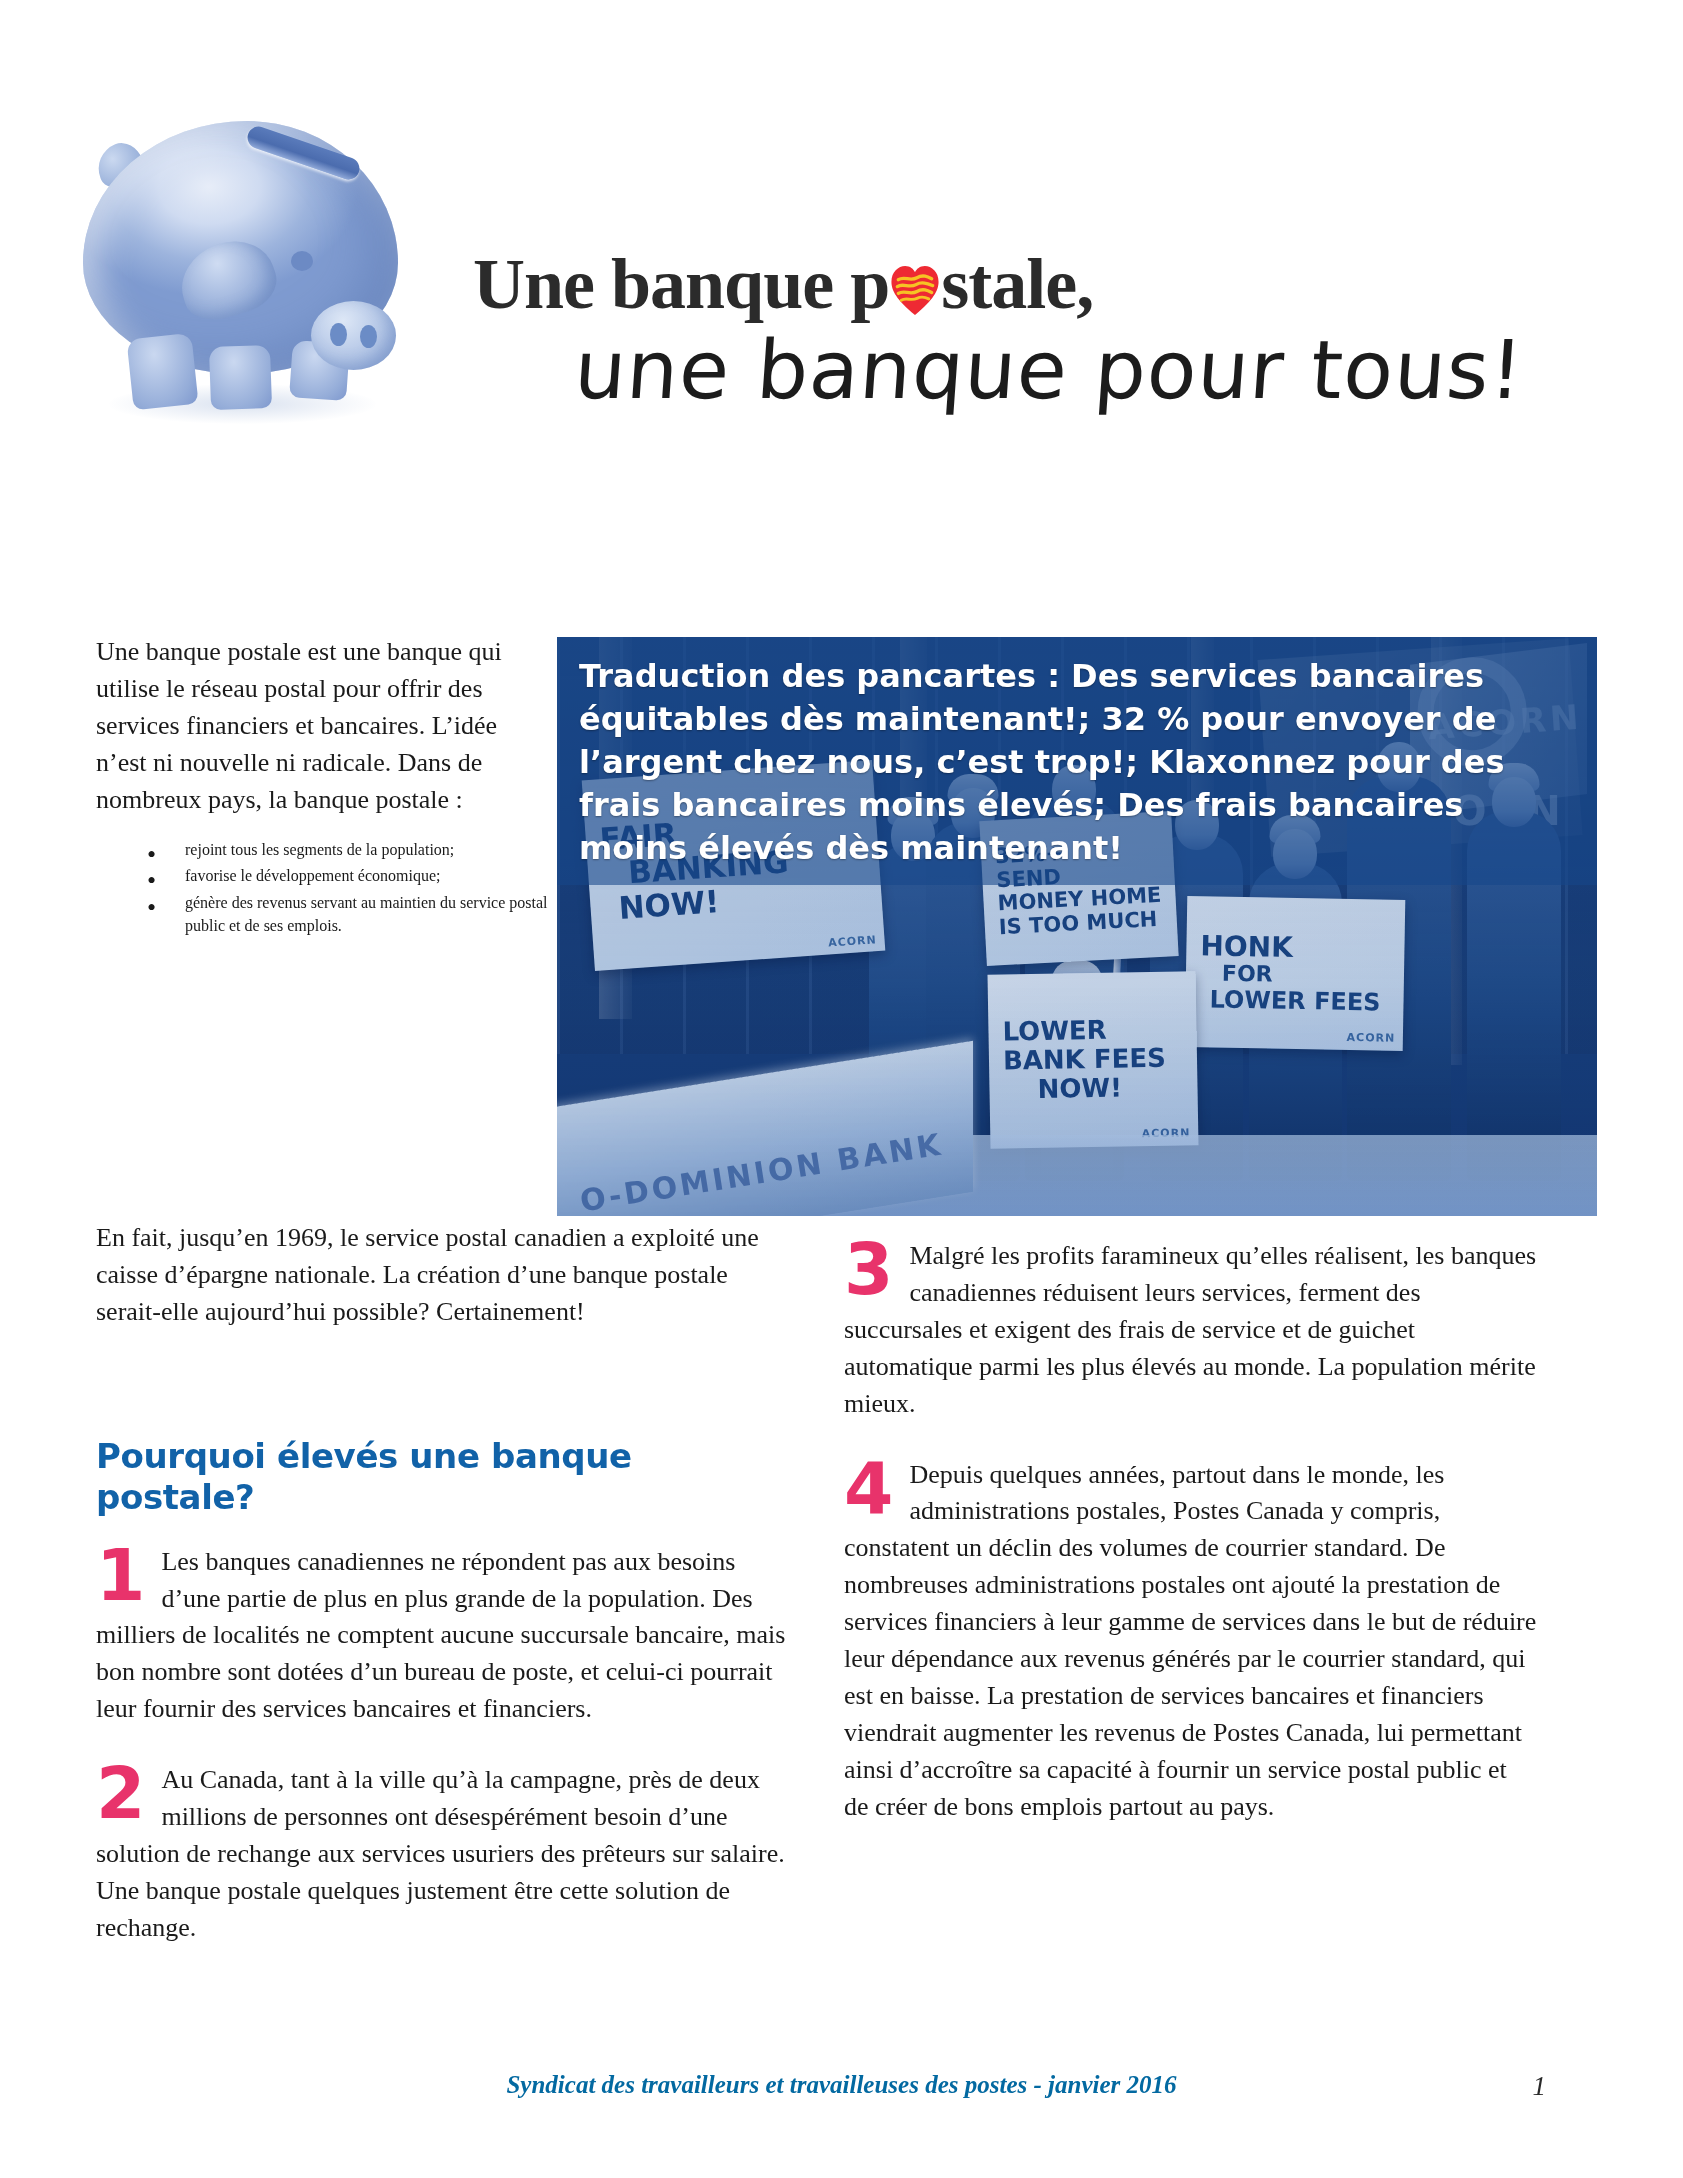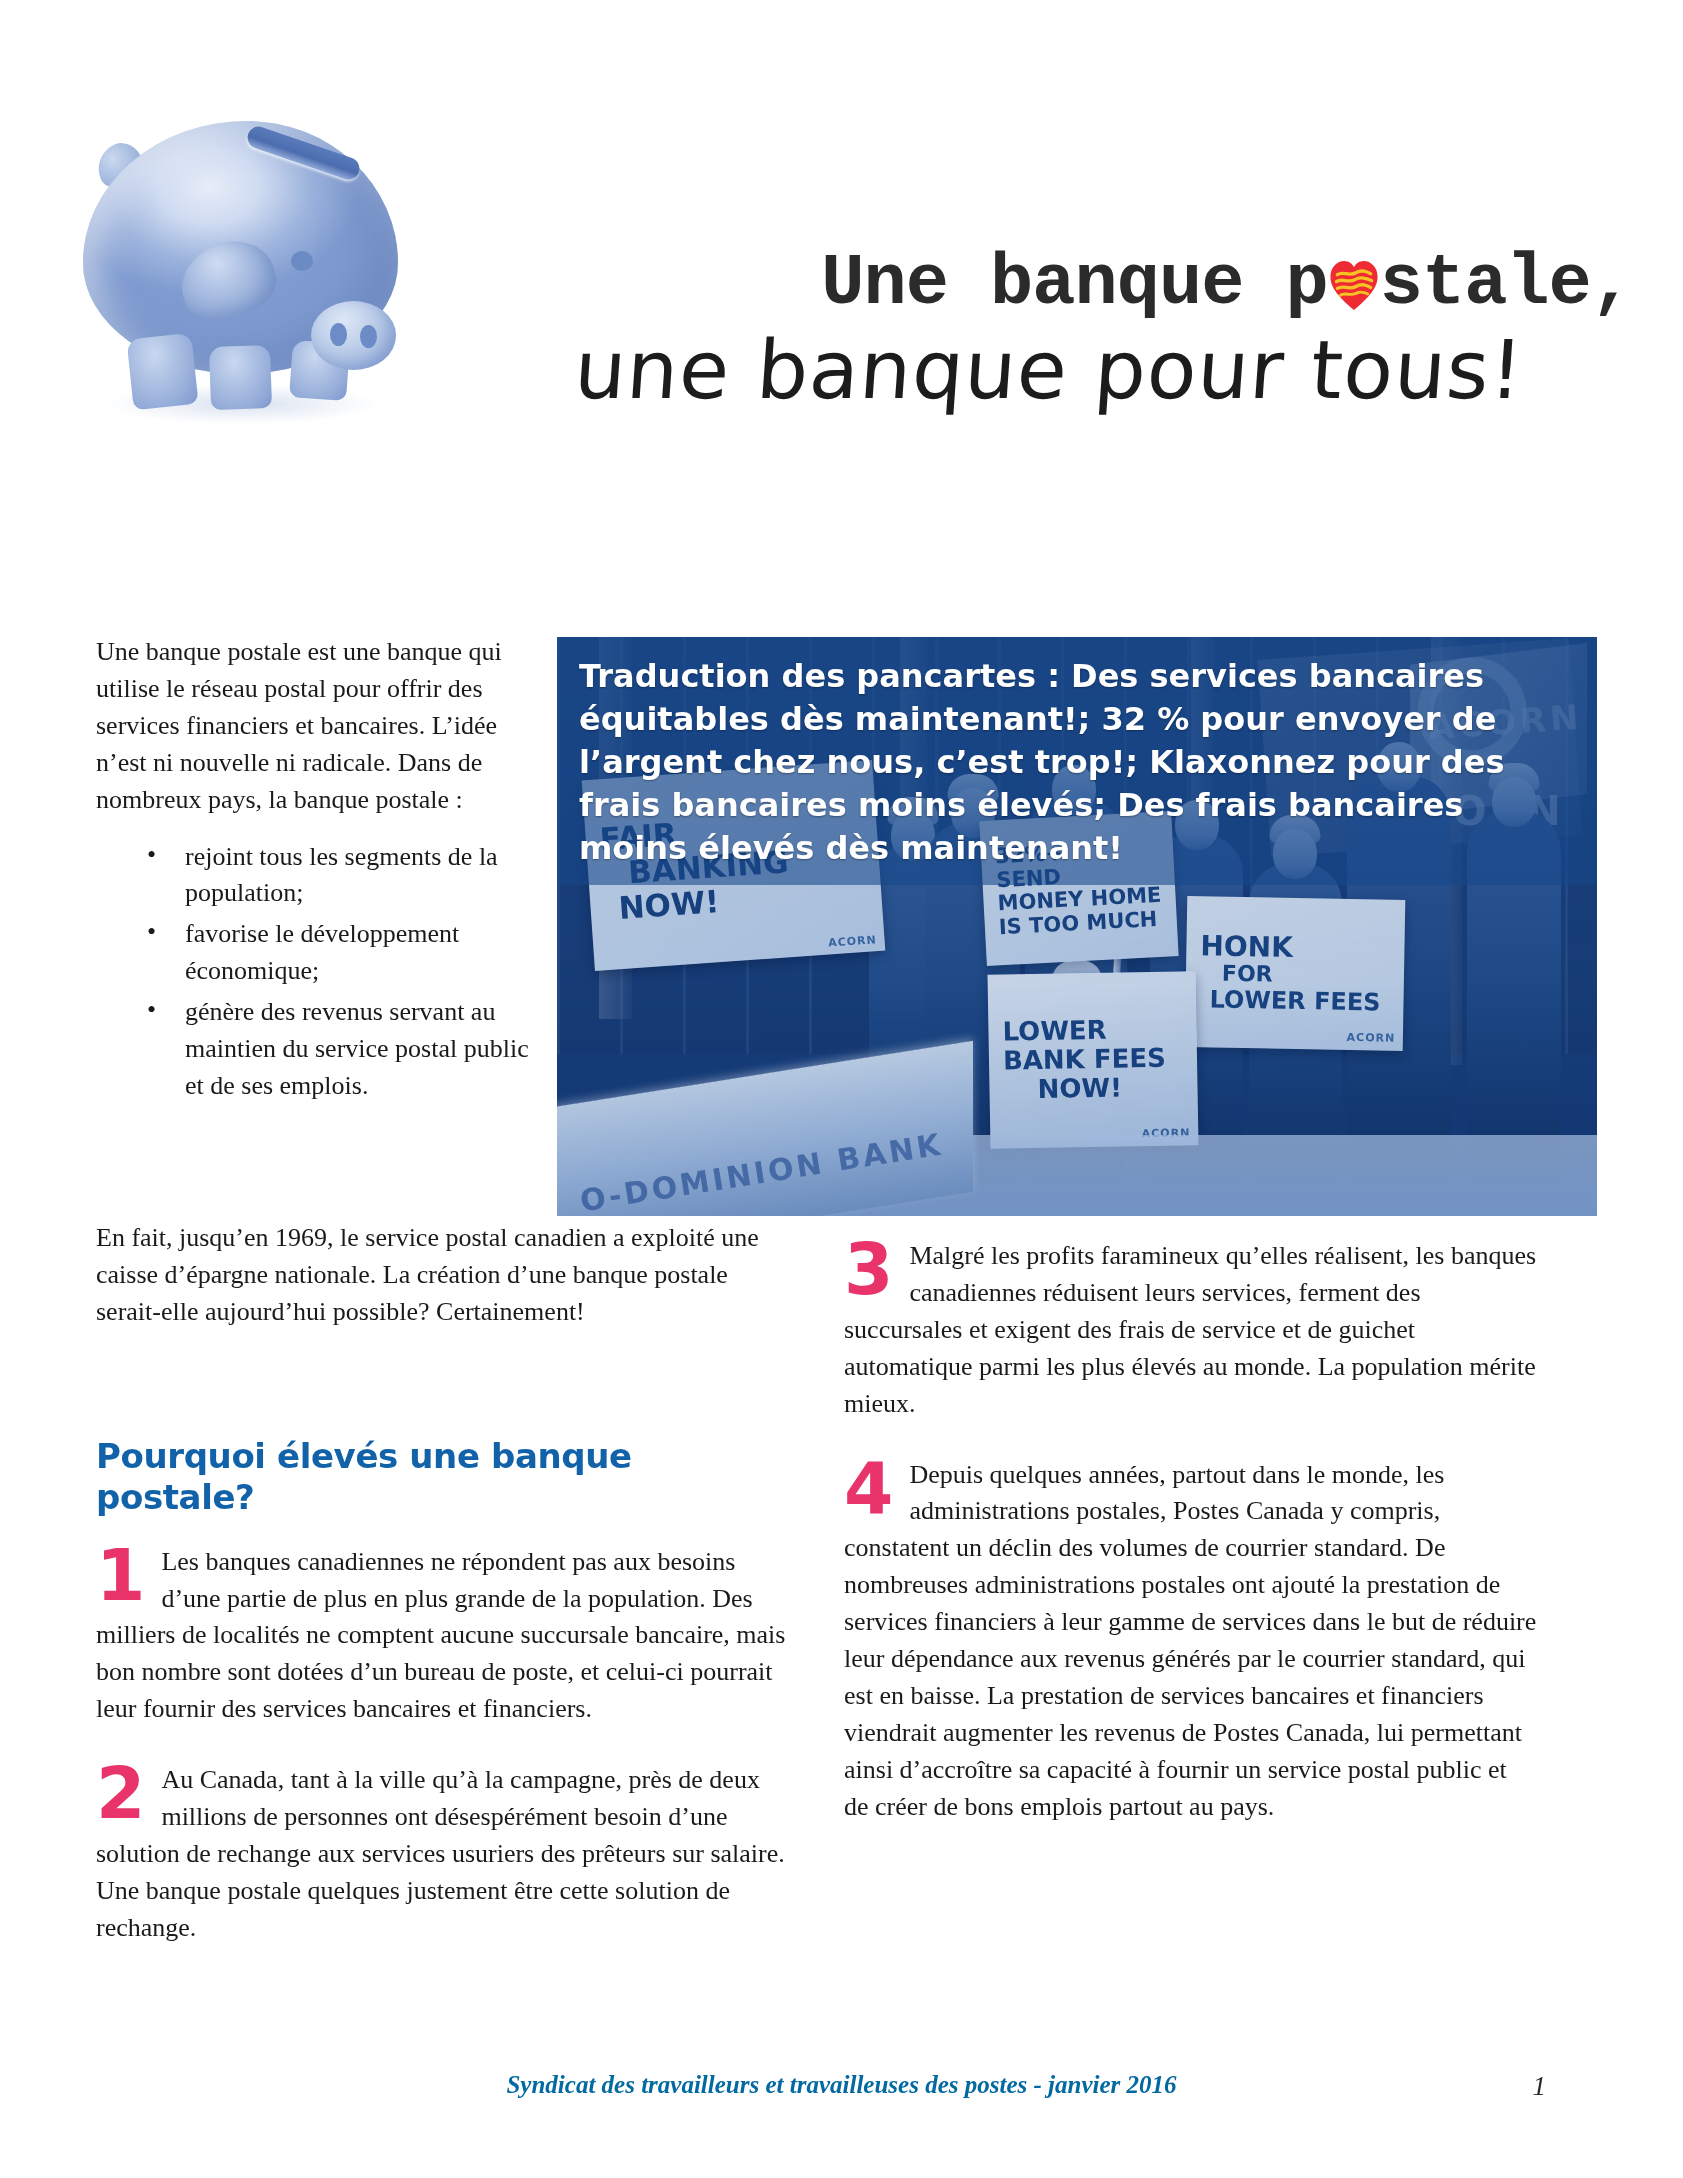--- a/index.html
+++ b/index.html
@@ -115,28 +115,28 @@
   }
 
   
   .title-block {
     position: absolute;
     left: 465px;
     top: 248px;
     width: 1168px;
   }
   .title-line1 {
-    font-family: Liberation Mono, monospace;
+    font-family: Liberation Serif, serif;
     font-weight: bold;
     font-size: 72px;
     letter-spacing: -1px;
     color: #2b2b2b;
     white-space: nowrap;
     line-height: 1.0;
-    text-align: right;
+    text-align: left;
     padding-left: 8px;
   }
   .heart-o {
     display: inline-block;
     position: relative;
     width: 50px;
     height: 53px;
     vertical-align: -9px;
     margin: 0 1px;
   }
@@ -202,21 +202,21 @@
   p.body-text { margin-bottom: 20px; }
 
   ul.bullets {
     list-style: none;
     margin: 2px 0 0 0;
     padding: 0 0 0 51px;
   }
   ul.bullets li {
     position: relative;
     font-family: "Liberation Serif", "DejaVu Serif", serif;
-    font-size: 26px;
+    font-size: 16px;
     line-height: 1.42;
     color: #1a1a1a;
     padding-left: 38px;
     margin-bottom: 4px;
   }
   ul.bullets li::before {
     content: "\2022";
     position: absolute;
     left: 0; top: -2px;
     font-size: 26px;

